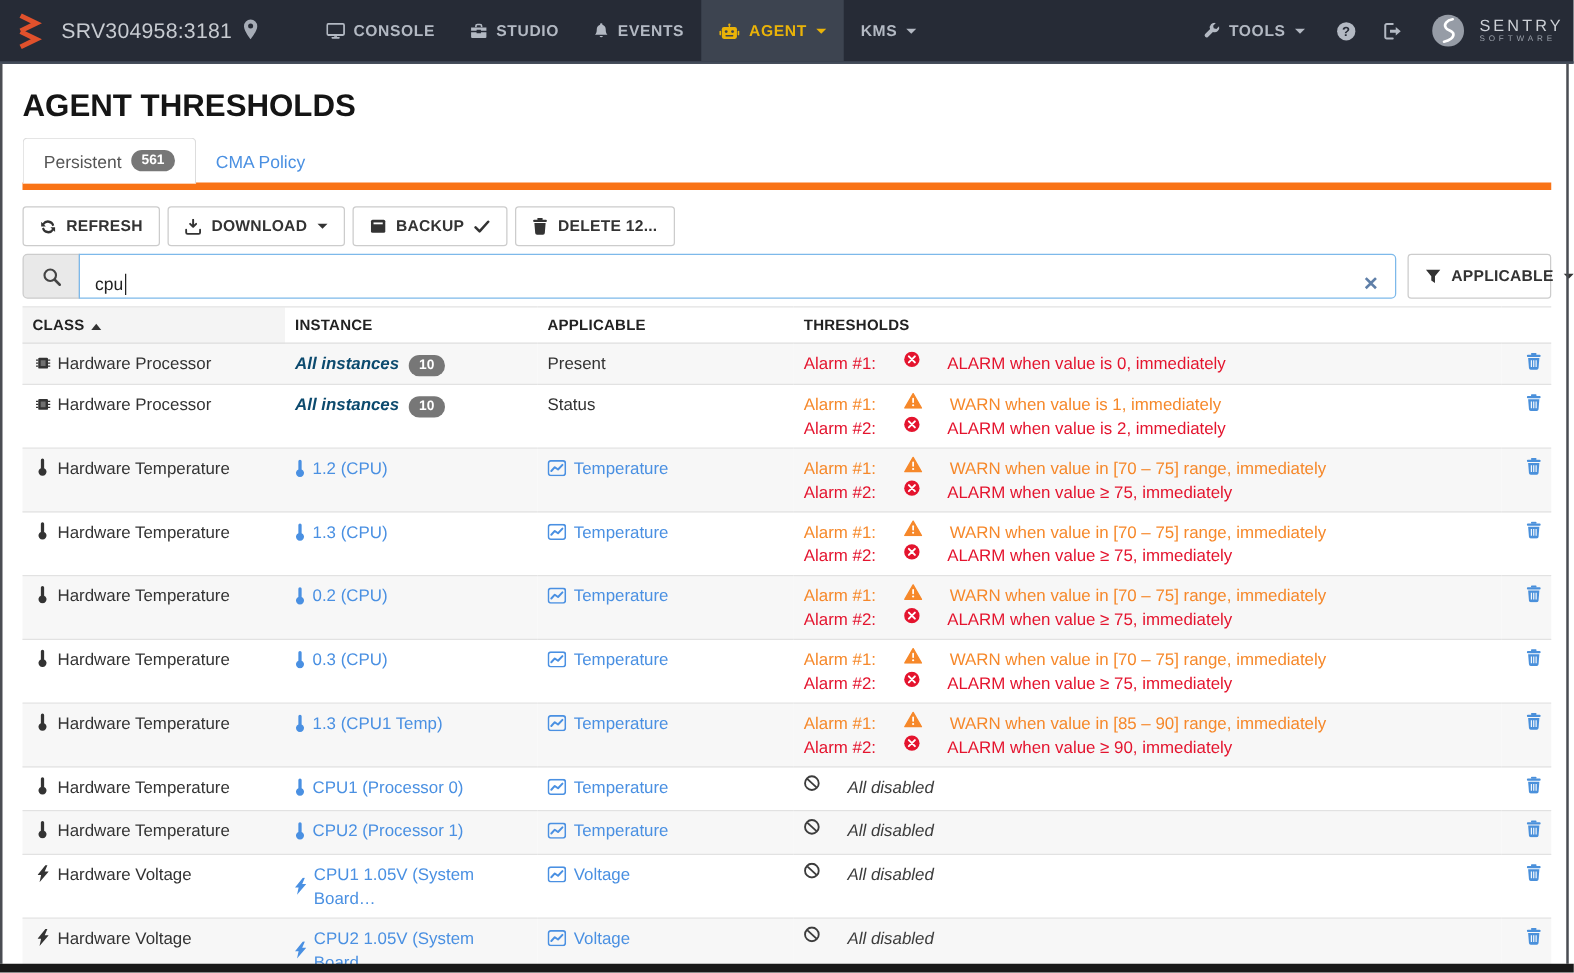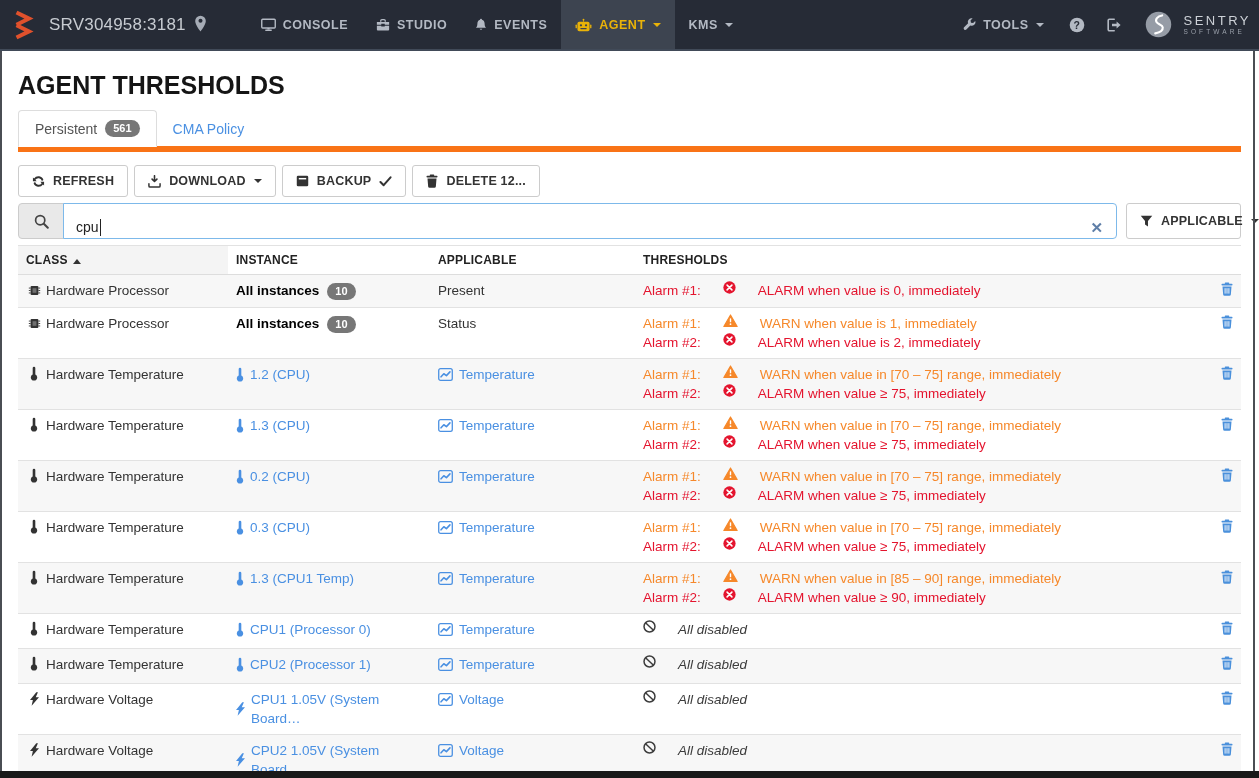--- a/index.html
+++ b/index.html
@@ -47,21 +47,21 @@
 
 .table-wrap{margin-top:6px}
 table{width:100%;border-collapse:collapse}
 thead th{font-size:12px;font-weight:700;color:#222;text-align:left;padding:7px 8px;border-top:1px solid #e2e2e2;border-bottom:1px solid #ddd;letter-spacing:.2px;cursor:pointer;white-space:nowrap}
 th.sorted{background:#f4f4f4}
 .sort-caret{width:0;height:0;border-left:4px solid transparent;border-right:4px solid transparent;border-bottom:5px solid #333;display:inline-block;margin-left:5px}
 tbody td{font-size:13.5px;color:#333;padding:6px 8px;border-top:1px solid #e2e2e2;vertical-align:top;line-height:19px}
 tbody tr:nth-child(odd){background:#f7f7f7}
 .cell-class .icon{color:#333;width:16px;justify-content:center;margin-right:4px;vertical-align:-2px}
 .lnk{color:#4a90e2;display:inline-flex;align-items:center;gap:6px;cursor:pointer}
-.all-instances{font-weight:700;color:#000000}
+.all-instances{font-weight:700;font-style:italic;color:#0c4a6e}
 .badge-count{margin-left:8px}
 .th-line{display:flex;align-items:flex-start;gap:22px;white-space:nowrap}
 .th-line .icon{vertical-align:-2px}
 .sev-warn{color:#f6882a}
 .sev-alarm{color:#e4142e}
 .sev-disabled{color:#3c3c3c;font-style:italic}
 .sev-disabled .icon{color:#3c3c3c}
 .cell-actions{text-align:right;padding-right:2px}
 .trash-btn{background:none;border:none;color:#4a90db;cursor:pointer;padding:1px 6px}
 

